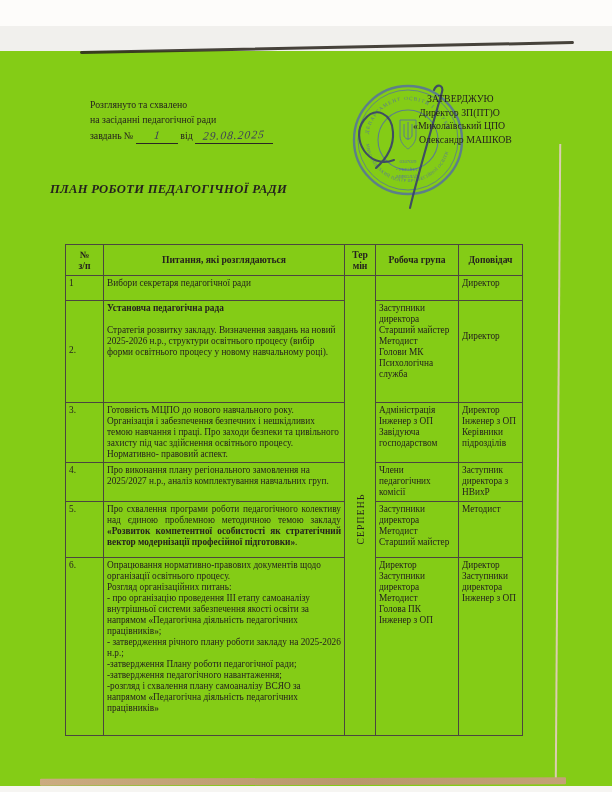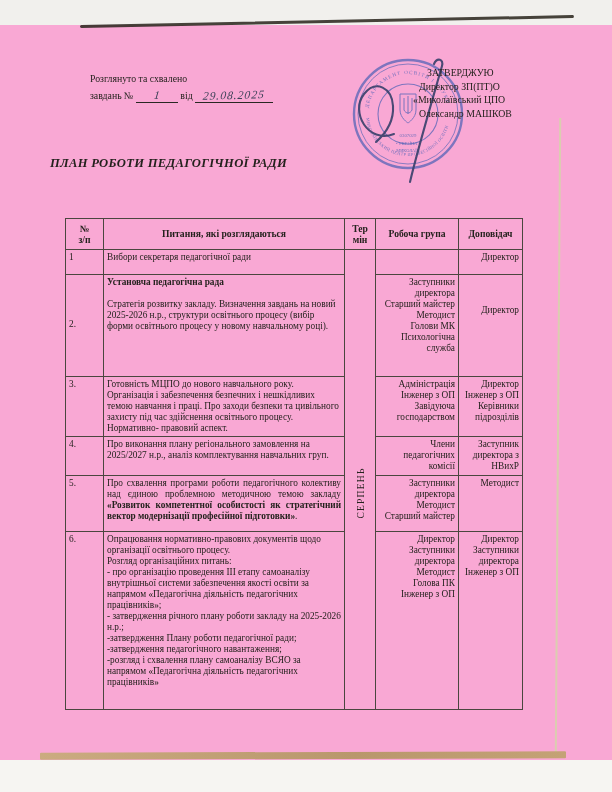--- a/index.html
+++ b/index.html
@@ -2,21 +2,21 @@
 <html><head>
 <meta charset="utf-8">
 <style>
   html,body{margin:0;padding:0;}
   body{
     width:612px;height:792px;position:relative;overflow:hidden;
     background:#fdfcfa;
     font-family:"Liberation Serif", serif;
     color:#25221e;
   }
-  .page{position:absolute;inset:0;background:#f9a8d4;}
+  .page{position:absolute;inset:0;background:#84cc16;margin-top:26px;}
   
   .scan-top-band{position:absolute;left:0;top:0;width:612px;height:25px;background:#f1f0ed;}
   .scan-top-line{position:absolute;left:80px;top:25px;width:494px;height:3px;background:#2e2921;transform:rotate(-1.15deg);transform-origin:left center;opacity:.88;border-radius:2px;}
   .scan-right-line{position:absolute;left:557px;top:118px;width:2px;height:638px;background:#dbcdb0;transform:rotate(.4deg);}
   .scan-bottom-strip{position:absolute;left:40px;top:752px;width:526px;height:7px;background:linear-gradient(90deg,#cbab80,#b9976c 60%,#c4a276);transform:rotate(-.15deg);border-radius:1px;}
   .scan-bottom-band{position:absolute;left:0;top:760px;width:612px;height:32px;background:#f6f5f2;}
 
   
   .approval{position:absolute;left:90px;top:72px;font-size:9.8px;line-height:14.5px;white-space:nowrap;}
   .u-line{display:inline-block;border-bottom:1px solid #2a2723;text-align:center;vertical-align:bottom;}
@@ -45,36 +45,37 @@
   tbody tr:nth-child(3){height:56px;}
   tbody tr:nth-child(4){height:39px;}
   tbody tr:nth-child(5){height:56px;}
   tbody tr:nth-child(6){height:178px;}
   .cell-num{text-align:left;padding-left:6px;}
   tbody tr:nth-child(2) .cell-num{padding-top:44px;}
   tbody tr:nth-child(2) .cell-speaker{padding-top:30px;}
   .q-para{min-height:11px;}
   .q-para .b{font-weight:bold;text-align:right;}
   .cell-q.justify .q-para{text-align:justify;}
-  .cell-group,.cell-speaker{text-align:right;padding:2px 1px;}
+  .cell-group,.cell-speaker{text-align:left;padding:2px 1px;}
   .term-cell{position:relative;padding:0;}
   .term-text{position:absolute;left:50%;top:53%;transform:translate(-50%,-50%) rotate(-90deg);white-space:nowrap;letter-spacing:1.2px;font-size:9.6px;}
 </style>
 </head>
 <body>
 
 <div class="page">
   <div class="scan-top-band"></div>
   <div class="scan-top-line"></div>
   <div class="scan-right-line"></div>
   <div class="scan-bottom-strip"></div>
   <div class="scan-bottom-band"></div>
 
   <div class="approval">
     <div>Розглянуто та схвалено</div>
+    <div>на засіданні педагогічної ради</div>
     <div>
       <span>завдань №</span>
       <span class="u-line u-num"><span class="hw">1</span></span>
       <span>від</span>
       <span class="u-line u-date"><span class="hw">29.08.2025</span></span>
     </div>
   </div>
 
   <div class="stamp-wrap">
     <svg width="150" height="150" viewBox="0 0 150 150" style="overflow:visible">

